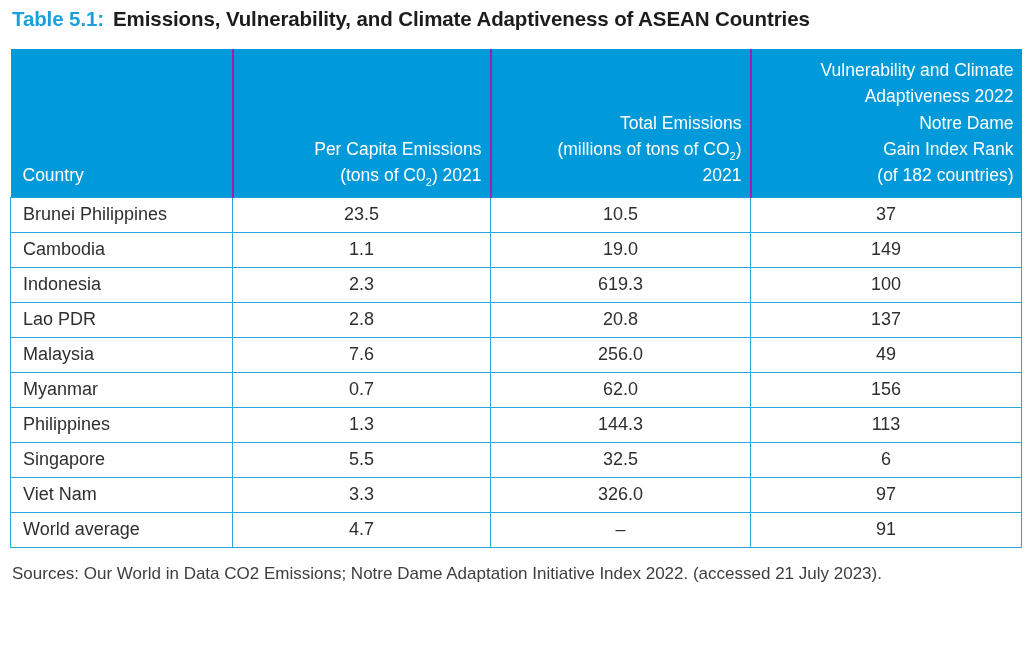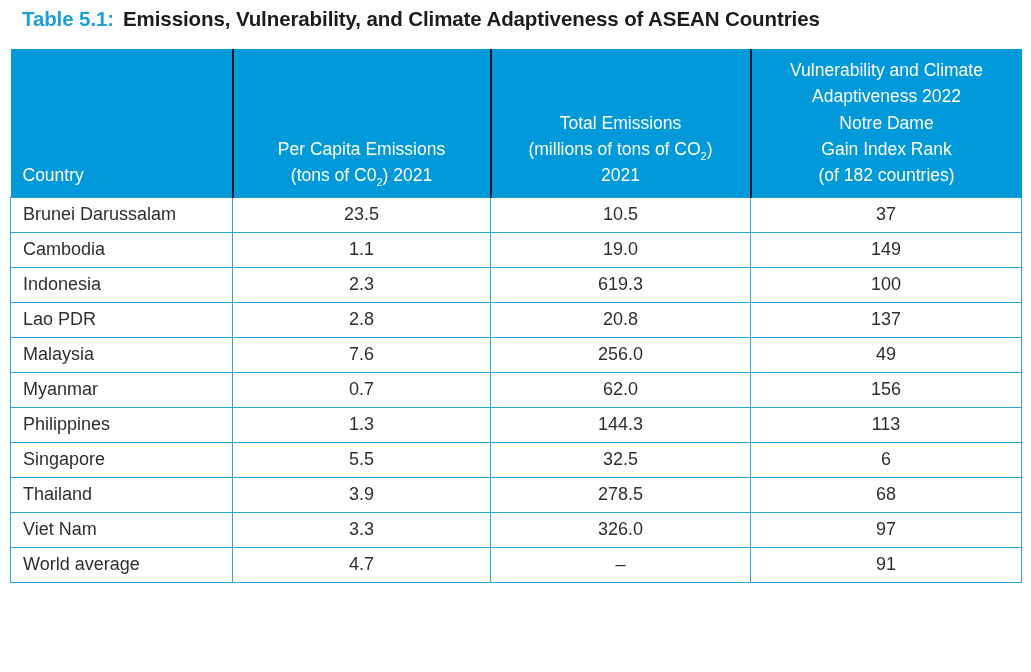--- a/index.html
+++ b/index.html
@@ -8,21 +8,21 @@
     width: 1031px;
     height: 672px;
     font-family: "Liberation Sans", sans-serif;
     color: #2e2f31;
     overflow: hidden;
   }
   .page { padding: 7px 10px 0 10px; }
 
   
   .title {
-    margin: 0 0 18px 12px;
+    margin: 0 0 18px 2px;
     font-size: 20.5px;
     font-weight: bold;
     color: #1c1c1e;
     letter-spacing: -0.1px;
   }
   .title-label { color: #1ba0db; margin-right: 9px; }
 
   
   table.data-table {
     border-collapse: collapse;
@@ -34,23 +34,23 @@
   col.c3 { width: 260px; }
   col.c4 { width: 271px; }
 
   thead th {
     background: #0099da;
     color: #ffffff;
     font-weight: normal;
     font-size: 17.5px;
     line-height: 1.5;
     vertical-align: bottom;
-    text-align: center;
+    text-align: right;
     padding: 8px 8px 9px 8px;
-    border-left: 2px solid #0f172a;
+    border-left: 2px solid #a21caf;
     border-bottom: 1px solid #1e9fd9;
   }
   thead th:first-child {
     border-left: none;
     text-align: left;
     padding-left: 12px;
   }
   thead .hl { display: block; }
   sub { font-size: 11px; line-height: 0; }
 
@@ -108,21 +108,21 @@
           <span class="hl">Vulnerability and Climate</span>
           <span class="hl">Adaptiveness 2022</span>
           <span class="hl">Notre Dame</span>
           <span class="hl">Gain Index Rank</span>
           <span class="hl">(of 182 countries)</span>
         </th>
       </tr>
     </thead>
     <tbody>
         <tr>
-          <td>Brunei Darussalam</td>
+          <td>Brunei Philippines</td>
           <td>23.5</td>
           <td>10.5</td>
           <td>37</td>
         </tr>
         <tr>
           <td>Cambodia</td>
           <td>1.1</td>
           <td>19.0</td>
           <td>149</td>
         </tr>
@@ -156,34 +156,29 @@
           <td>144.3</td>
           <td>113</td>
         </tr>
         <tr>
           <td>Singapore</td>
           <td>5.5</td>
           <td>32.5</td>
           <td>6</td>
         </tr>
         <tr>
-          <td>Thailand</td>
-          <td>3.9</td>
-          <td>278.5</td>
-          <td>68</td>
-        </tr>
-        <tr>
           <td>Viet Nam</td>
           <td>3.3</td>
           <td>326.0</td>
           <td>97</td>
         </tr>
         <tr class="bold">
           <td>World average</td>
           <td>4.7</td>
           <td>–</td>
           <td>91</td>
         </tr>
       </tbody>
   </table>
 
+  <p class="note note-sources">Sources: Our World in Data CO2 Emissions; Notre Dame Adaptation Initiative Index 2022. (accessed 21 July 2023).</p>
 
 </div>
 
 </body></html>

